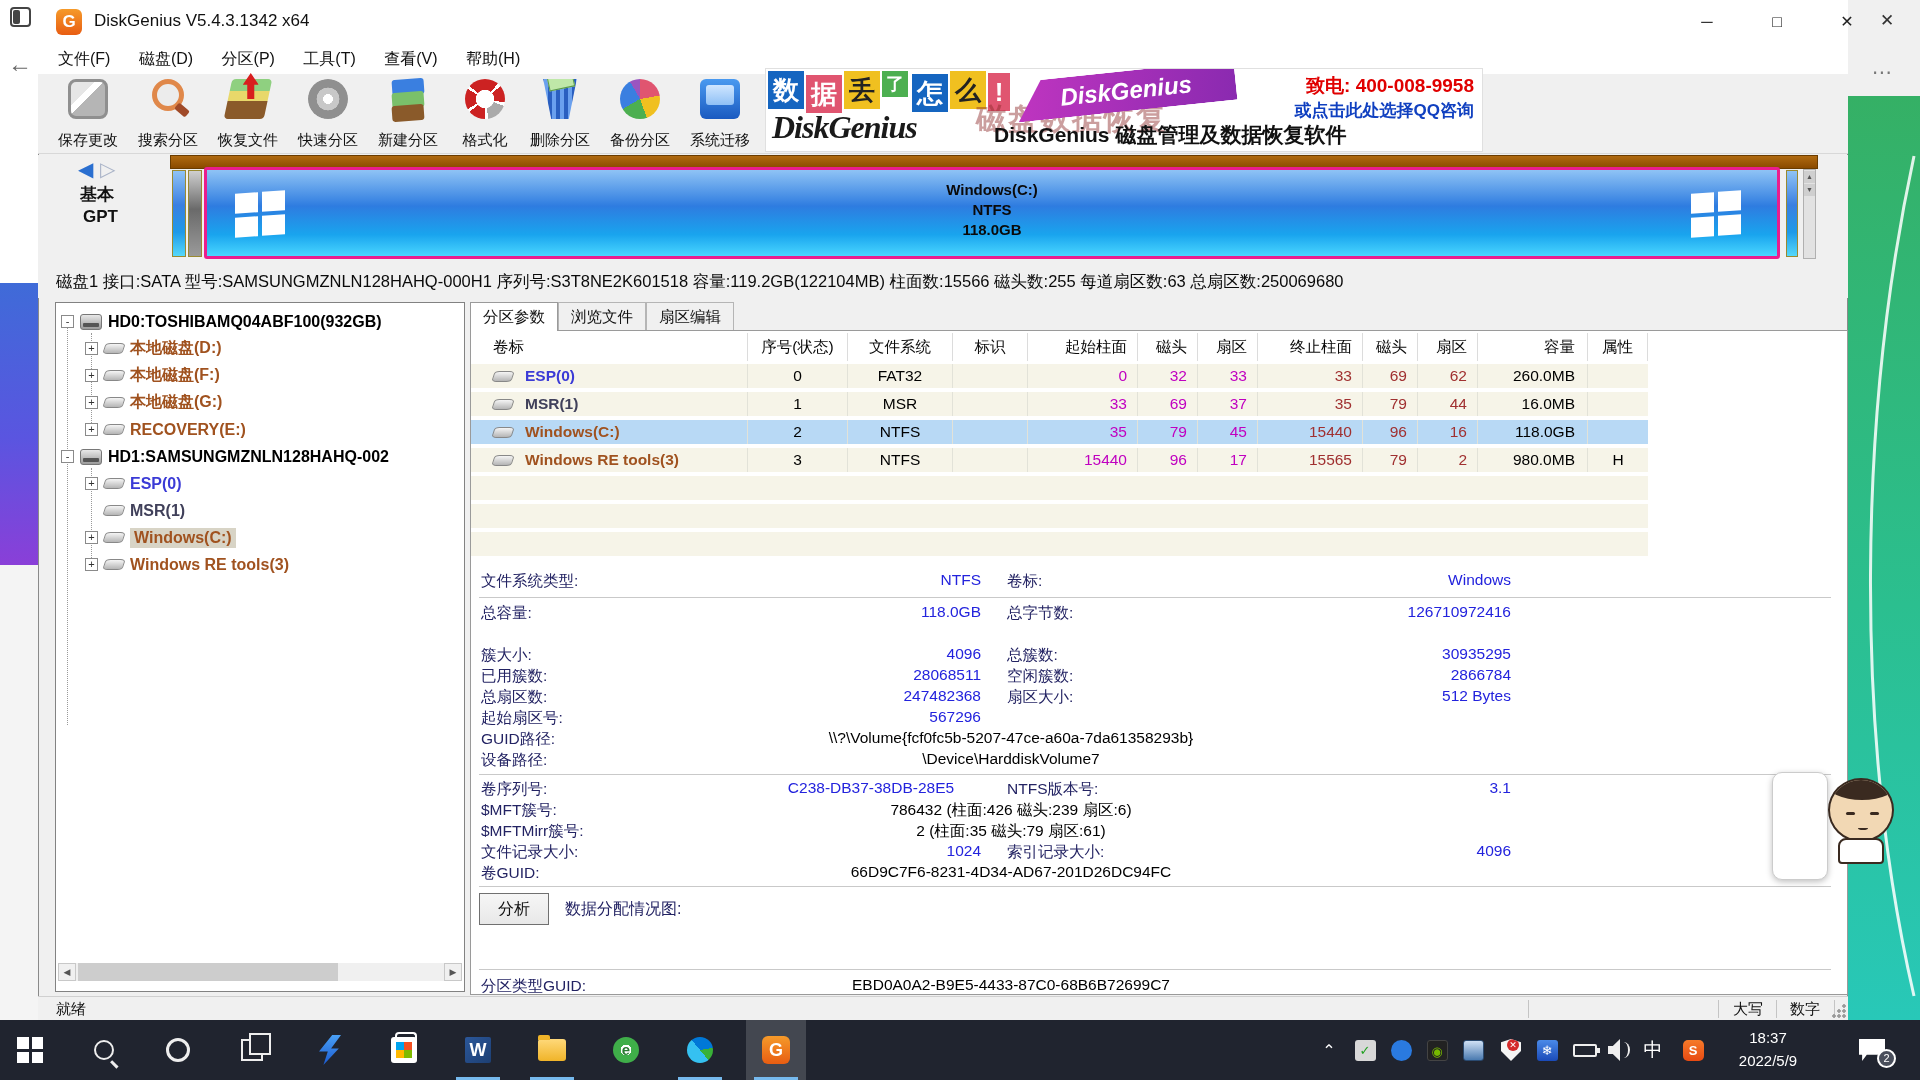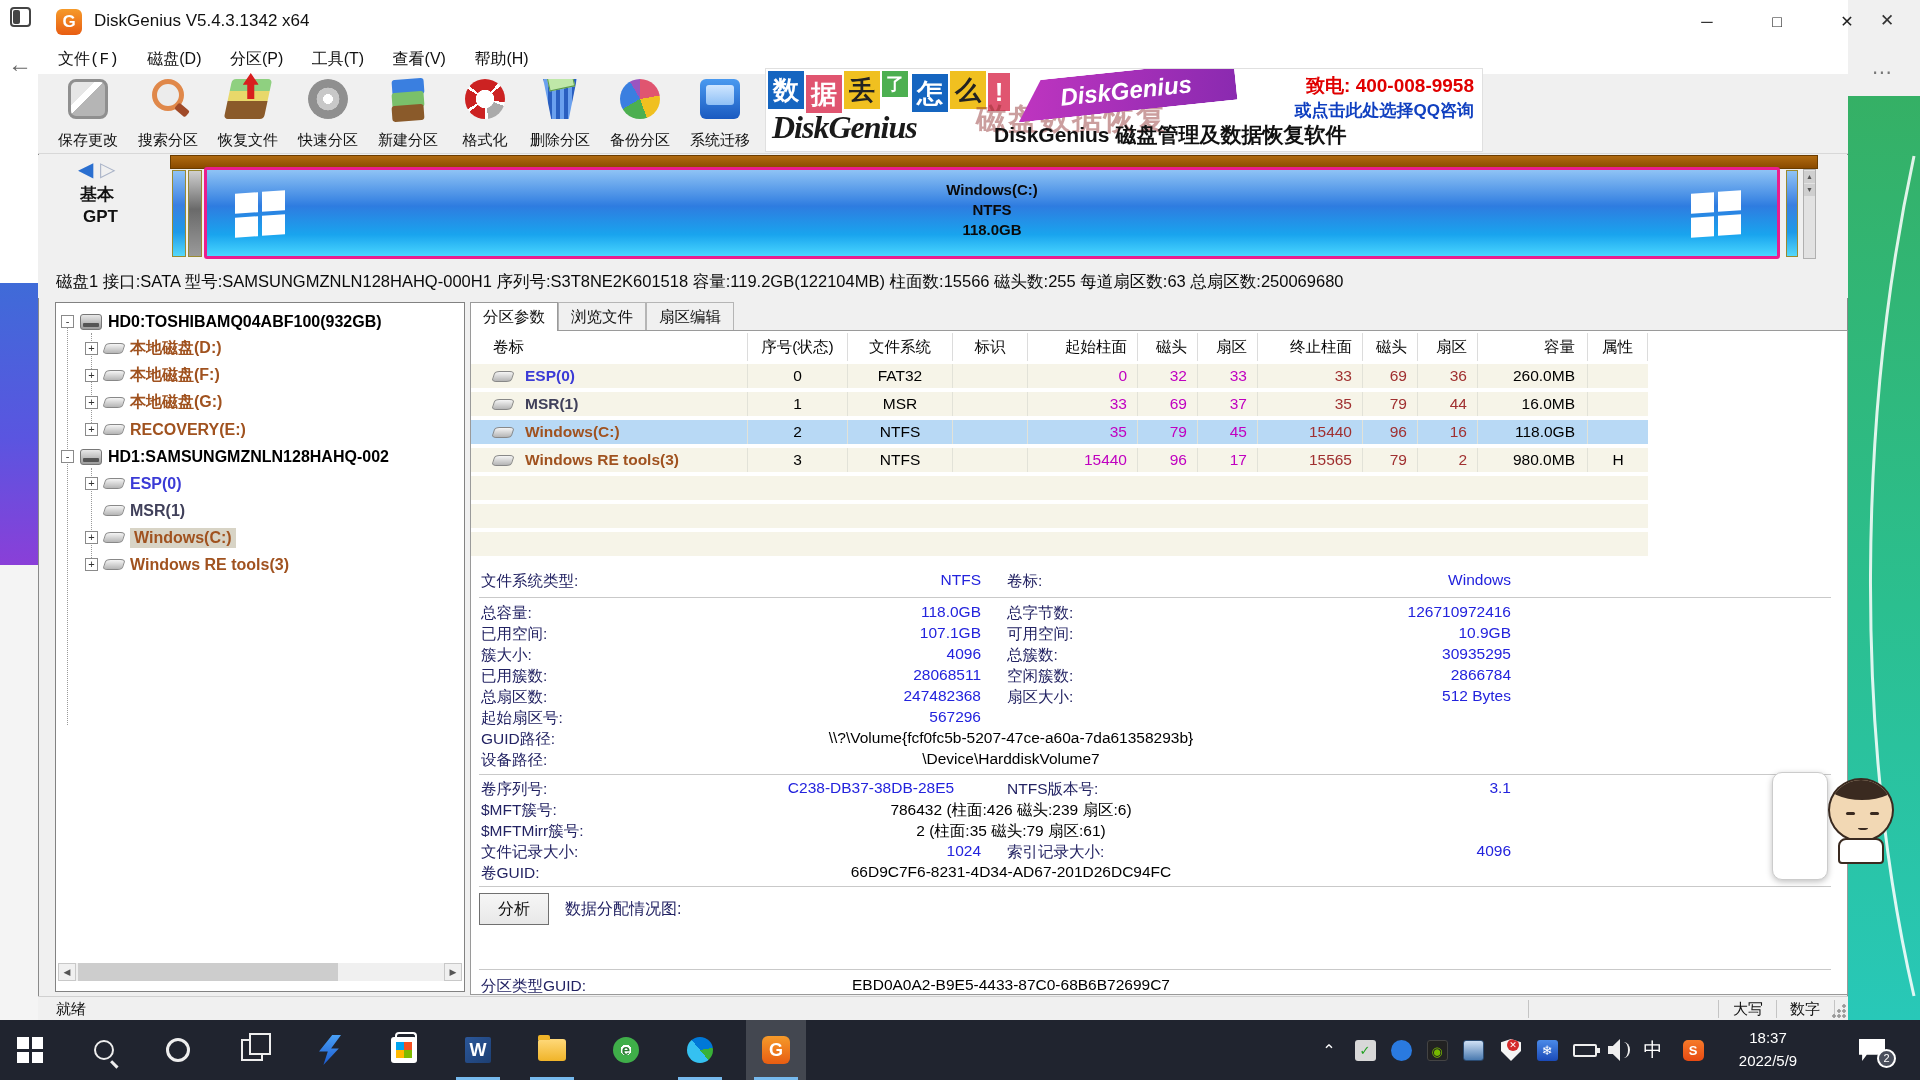--- a/index.html
+++ b/index.html
@@ -264,21 +264,21 @@
 
   <div class="abs titlebar">
     <div class="app-logo">G</div>
     <div class="title-text">DiskGenius V5.4.3.1342 x64</div>
     <div class="winbtn" style="left:1640px;">─</div>
     <div class="winbtn" style="left:1710px;">□</div>
     <div class="winbtn" style="left:1780px;">✕</div>
   </div>
 
   <div class="abs menubar">
-    <span class="menu-item" style="margin-left:8px;font-family:Liberation Mono, monospace;">文件(F)</span>
+    <span class="menu-item" style="margin-left:8px;">文件(F)</span>
     <span class="menu-item">磁盘(D)</span>
     <span class="menu-item">分区(P)</span>
     <span class="menu-item">工具(T)</span>
     <span class="menu-item">查看(V)</span>
     <span class="menu-item">帮助(H)</span>
   </div>
 
   <div class="abs toolbar">
     <div class="tb-btn" style="left:10px;">
       <div class="tb-ico ico-save"></div>
@@ -469,21 +469,21 @@
               <span class="vname" style="color:#3b3bd6;">ESP(0)</span>
             </span>
           <span class="cell c1">0</span>
           <span class="cell c2">FAT32</span>
           <span class="cell c3"></span>
           <span class="cell c4 num-start">0</span>
           <span class="cell c5 num-start">32</span>
           <span class="cell c6 num-start">33</span>
           <span class="cell c7 num-end">33</span>
           <span class="cell c8 num-end">69</span>
-          <span class="cell c9 num-end">36</span>
+          <span class="cell c9 num-end">62</span>
           <span class="cell c10">260.0MB</span>
           <span class="cell c11"></span>
         </div>
       </div>
 
       <div class="trow" style="top:61px;">
         <div class="flexrow stripe">
           <span class="cell c0">
               <span class="vol-ico"></span>
               <span class="vname" style="color:#40405a;">MSR(1)</span>
@@ -558,26 +558,20 @@
         <span class="dlab-r">卷标:</span>
         <span class="dval-r">Windows</span>
       </div>
       <div class="dsep" style="top:266px;"></div>
       <div class="drow" style="top:272px;">
         <span class="dlab">总容量:</span>
         <span class="dval-l">118.0GB</span>
         <span class="dlab-r">总字节数:</span>
         <span class="dval-r">126710972416</span>
       </div>
-      <div class="drow" style="top:293px;">
-        <span class="dlab">已用空间:</span>
-        <span class="dval-l">107.1GB</span>
-        <span class="dlab-r">可用空间:</span>
-        <span class="dval-r">10.9GB</span>
-      </div>
       <div class="drow" style="top:314px;">
         <span class="dlab">簇大小:</span>
         <span class="dval-l">4096</span>
         <span class="dlab-r">总簇数:</span>
         <span class="dval-r">30935295</span>
       </div>
       <div class="drow" style="top:335px;">
         <span class="dlab">已用簇数:</span>
         <span class="dval-l">28068511</span>
         <span class="dlab-r">空闲簇数:</span>

